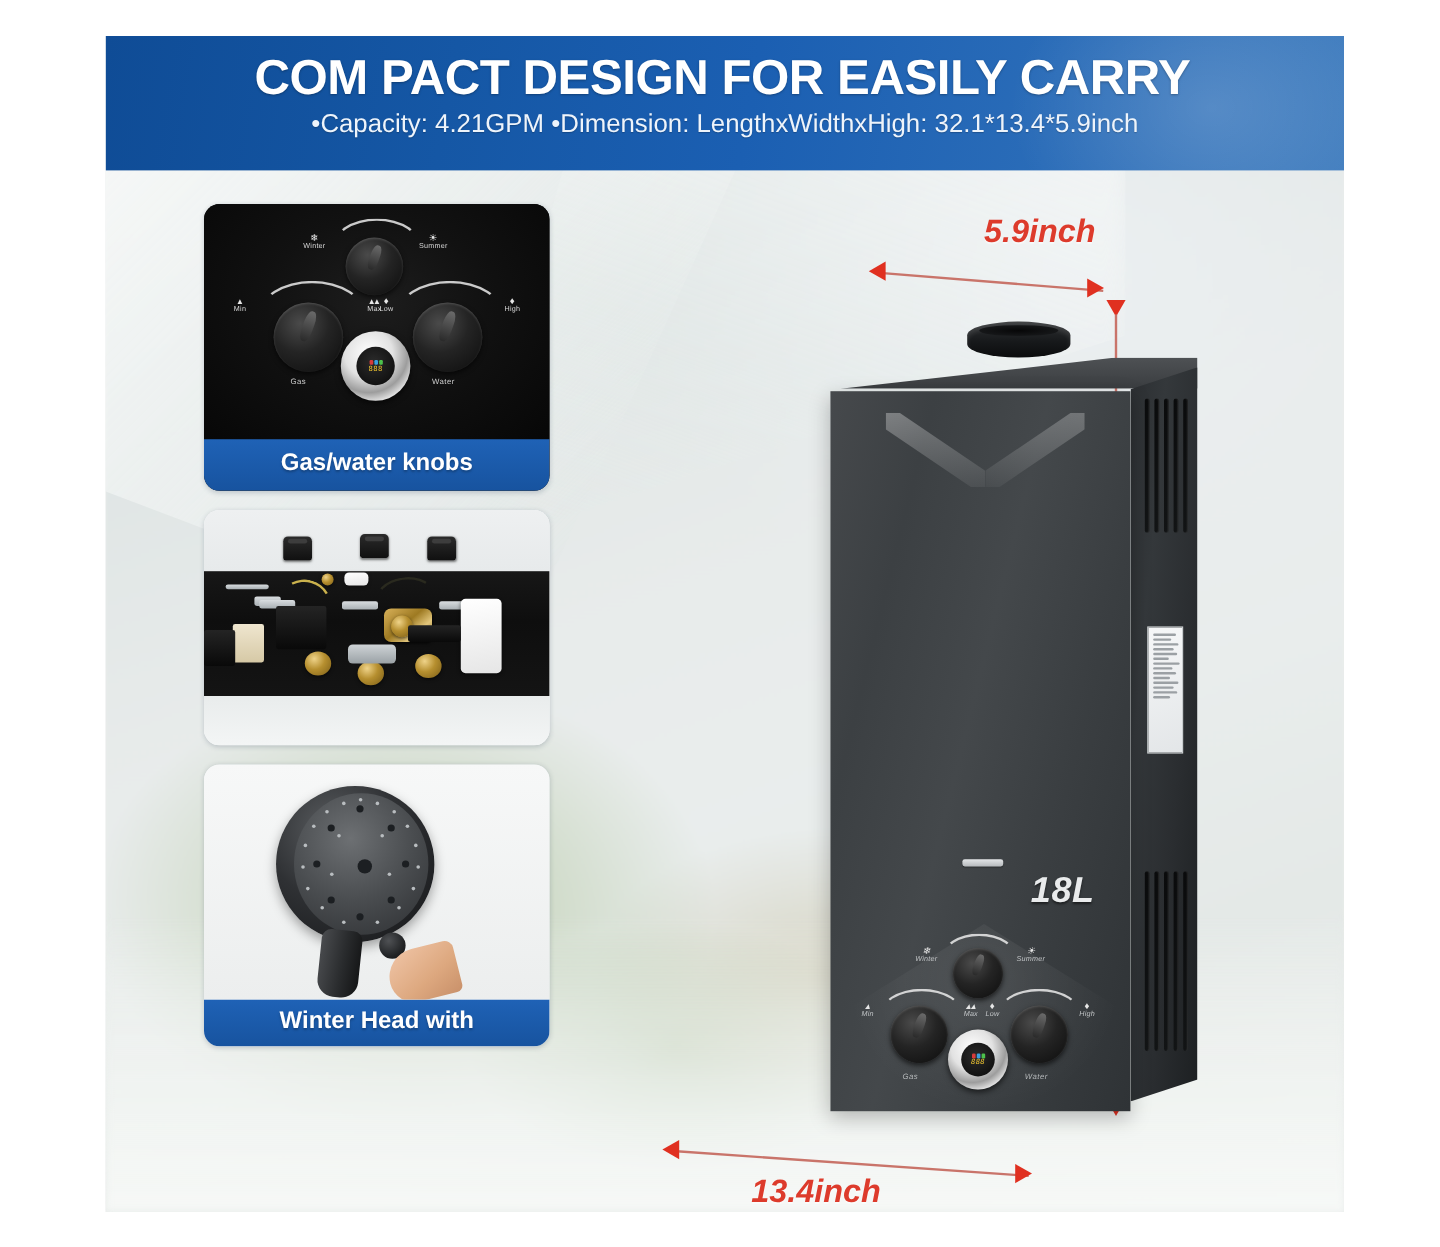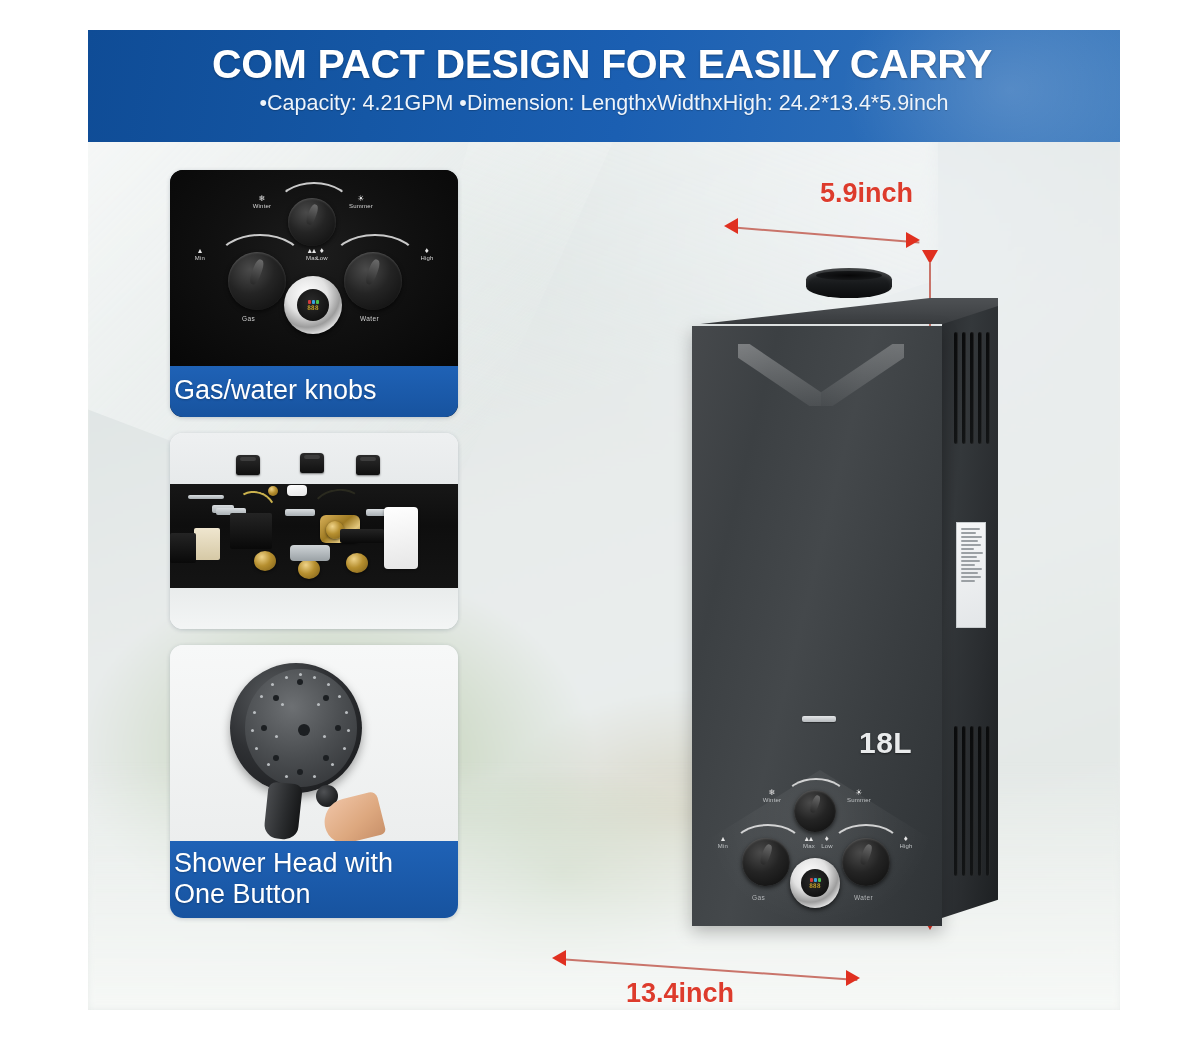--- a/index.html
+++ b/index.html
@@ -136,22 +136,23 @@
   .card-media {
     position: relative;
     width: 100%;
     height: 196px;
     overflow: hidden;
   }
   .card-caption {
     background: #1a5cb0;
     background: linear-gradient(180deg,#1f62b6 0%,#17539f 100%);
     color: #ffffff;
-    font-size: 27px;
-    font-weight: normal;
+    font-size: 20px;
+    font-weight: bold;
+    text-align: center;
     padding: 9px 4px 11px 4px;
     line-height: 1.14;
     text-shadow: 0 1px 2px rgba(0,0,0,.25);
   }
   .card-caption.two-line { padding: 7px 4px 9px 4px; }
 
   
   .panel-face {
     position: absolute;
     inset: 0;
@@ -331,20 +332,21 @@
     transform: rotate(-14deg);
   }
 
   
   #product-area {
     position: absolute;
     left: 440px;
     top: 120px;
     width: 590px;
     height: 860px;
+    font-style: italic;
   }
 
   
   #heater { position:absolute; left: 160px; top: 140px; width: 340px; height: 640px; }
   .flue {
     position:absolute; left: 118px; top: -22px;
     width: 86px; height: 30px;
     border-radius: 50% / 38%;
     background: linear-gradient(180deg,#2f3133 0%, #17191b 55%, #0b0c0d 100%);
     box-shadow: inset 0 3px 4px rgba(255,255,255,.12);
@@ -464,21 +466,21 @@
 
   <div id="content">
 
     <div id="bg-photo"></div>
     <div id="bg-tent"></div>
     <div id="bg-tent2"></div>
     <div id="bg-ground"></div>
 
     <div id="banner">
       <div class="banner-title">COM PACT DESIGN FOR EASILY CARRY</div>
-      <div class="banner-sub">•Capacity: 4.21GPM •Dimension: LengthxWidthxHigh:  24.2*13.4*5.9inch</div>
+      <div class="banner-sub">•Capacity: 4.21GPM •Dimension: LengthxWidthxHigh:  32.1*13.4*5.9inch</div>
     </div>
 
     <div id="feature-column">
 
       <div class="feature-card dark">
         <div class="card-media">
           <div class="panel-face">
 
             <div class="knob-arc" style="left:106px; top:12px; width:72px; height:46px;"></div>
             <div class="knob" style="left:118px; top:28px; width:48px; height:48px;"></div>
@@ -607,22 +609,21 @@
                 <span class="jet small" style="left:30px; top:66px;"></span>
                 <span class="jet small" style="left:78px; top:66px;"></span>
               </div>
             </div>
             <div class="shower-handle"></div>
             <div class="shower-button"></div>
             <div class="finger"></div>
           </div>
         </div>
         <div class="card-caption two-line">
-          <div>Shower Head with</div>
-          <div>One Button</div>
+          <div>Winter Head with</div>
         </div>
       </div>
 
     </div>
 
     <div id="product-area">
 
       <div class="dim-label" style="left:292px; top:28px;">5.9inch</div>
       <div class="dim-line" style="left:200px; top:76px; width:192px; transform:rotate(4.6deg); transform-origin:left center;"></div>
       <div class="arrow left" style="left:196px; top:68px;"></div>

